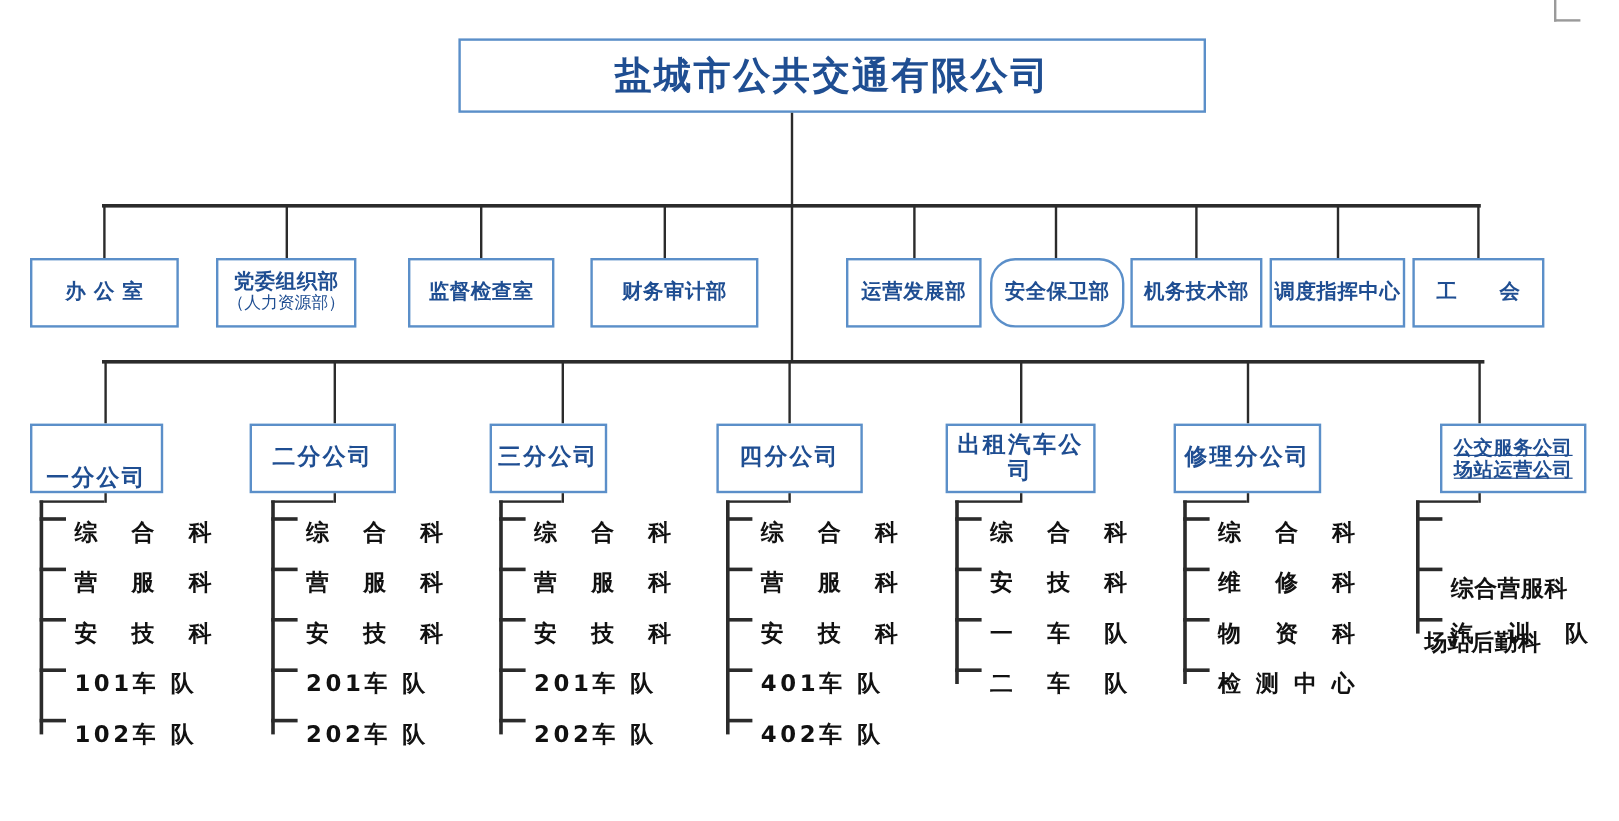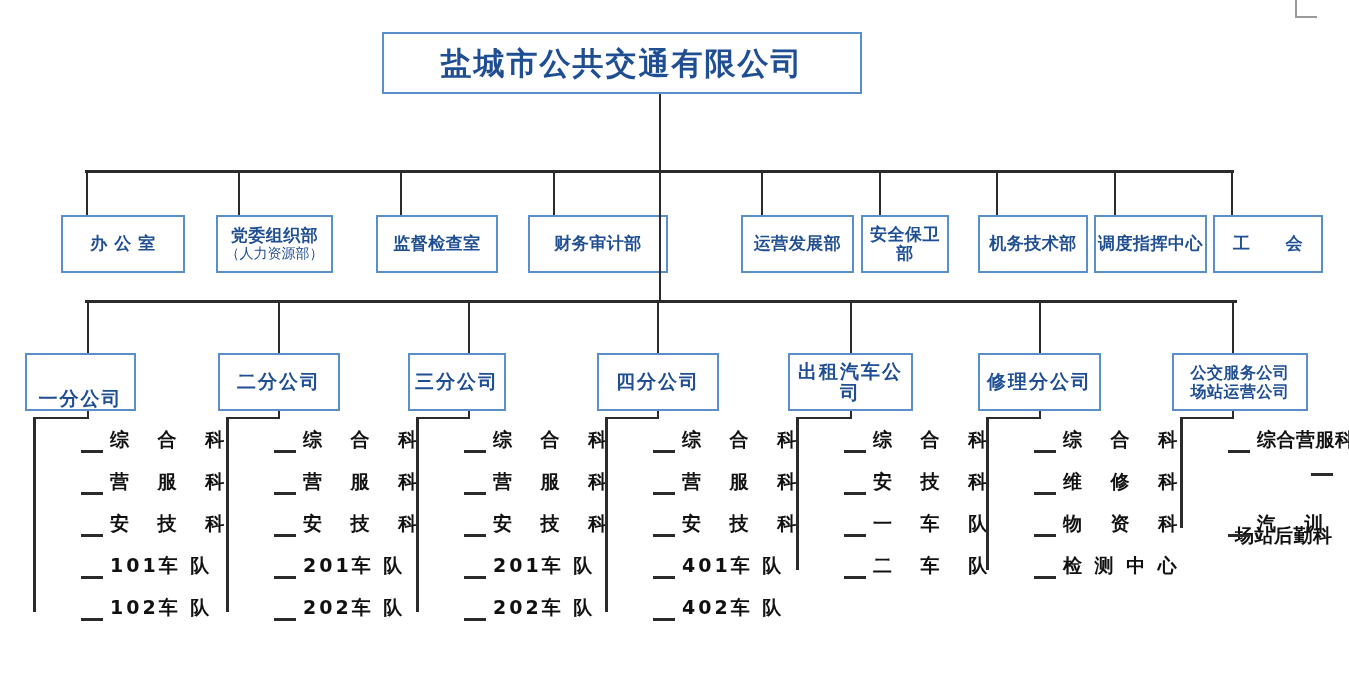--- a/index.html
+++ b/index.html
@@ -47,33 +47,32 @@
   .bus {
     position: absolute;
     background: #2b2b2b;
     height: 3px;
   }
 
   
   #title-box {
     left: 382px;
     top: 32px;
-    width: 480px;
+    width: 623px;
     height: 62px;
     font-size: 31px;
     letter-spacing: 2px;
     border-width: 2px;
   }
 
   
   .dept {
     top: 215px;
     height: 58px;
     font-size: 17px;
-    margin-left: 36px;
   }
   .dept .sub {
     font-size: 14px;
     font-weight: normal;
     letter-spacing: 0;
     margin-top: 1px;
   }
 
   
   .branch {
@@ -97,23 +96,22 @@
     left: 0;
     top: 0;
     width: 3px;
     background: #2b2b2b;
   }
   .leaf {
     position: absolute;
     left: 0;
     height: 22px;
     display: flex;
-    align-items: flex-end;
+    align-items: flex-start;
     white-space: nowrap;
-    padding-left: 48px;
   }
   .leaf .tick {
     width: 22px;
     height: 3px;
     background: #2b2b2b;
     flex: 0 0 auto;
   }
   .leaf .leaf-label {
     margin-left: 7px;
     font-size: 19px;
@@ -174,21 +172,21 @@
       </div>
       <div class="vline" style="left: 553px; top: 171px; height: 45px;"></div>
       <div class="box dept" style="left: 492px; width: 140px;">
         <span>财务审计部</span>
       </div>
       <div class="vline" style="left: 760.5px; top: 171px; height: 45px;"></div>
       <div class="box dept" style="left: 705px; width: 113px;">
         <span>运营发展部</span>
       </div>
       <div class="vline" style="left: 879px; top: 171px; height: 45px;"></div>
-      <div class="box dept" style="left: 825px; width: 88px;">
+      <div class="box dept" style="left: 825px; width: 112px; border-radius: 21px;">
         <span>安全保卫部</span>
       </div>
       <div class="vline" style="left: 996px; top: 171px; height: 45px;"></div>
       <div class="box dept" style="left: 942px; width: 110px;">
         <span>机务技术部</span>
       </div>
       <div class="vline" style="left: 1113.5px; top: 171px; height: 45px;"></div>
       <div class="box dept" style="left: 1058px; width: 113px;">
         <span>调度指挥中心</span>
       </div>
@@ -226,21 +224,21 @@
         <div class="leaf semi" style="top: 140px;">
           <span class="tick"></span>
           <span class="leaf-label">101车 队</span>
         </div>
         <div class="leaf semi" style="top: 182px;">
           <span class="tick"></span>
           <span class="leaf-label">102车 队</span>
         </div>
       </div>
       <div class="vline" style="left: 278px; top: 301px; height: 52px;"></div>
-      <div class="box branch" style="left: 218px; width: 122px;">
+      <div class="box branch" style="left: 208px; width: 122px;">
         <span>二分公司</span>
       </div>
       <div class="vline" style="left: 278px; top: 411px; height: 8px;"></div>
       <div class="hline" style="left: 226px; top: 417px; width: 52px;"></div>
       <div class="tree" style="left: 226px; top: 417px;">
         <div class="trunk" style="height: 195px;"></div>
         <div class="leaf spaced" style="top: 14px;">
           <span class="tick"></span>
           <span class="leaf-label">综 合 科</span>
         </div>
@@ -363,21 +361,21 @@
         <div class="leaf spaced" style="top: 98px;">
           <span class="tick"></span>
           <span class="leaf-label">物 资 科</span>
         </div>
         <div class="leaf semi" style="top: 140px;">
           <span class="tick"></span>
           <span class="leaf-label">检 测 中 心</span>
         </div>
       </div>
       <div class="vline" style="left: 1232px; top: 301px; height: 52px;"></div>
-      <div class="box branch two-line" style="left: 1172px; width: 136px;">
+      <div class="box branch two-line" style="left: 1200px; width: 122px; text-decoration: underline;">
         <span>公交服务公司</span>
         <span>场站运营公司</span>
       </div>
       <div class="vline" style="left: 1232px; top: 411px; height: 8px;"></div>
       <div class="hline" style="left: 1180px; top: 417px; width: 52px;"></div>
       <div class="tree" style="left: 1180px; top: 417px;">
         <div class="trunk" style="height: 111px;"></div>
         <div class="leaf tight" style="top: 14px;">
           <span class="tick"></span>
           <span class="leaf-label">综合营服科</span>

